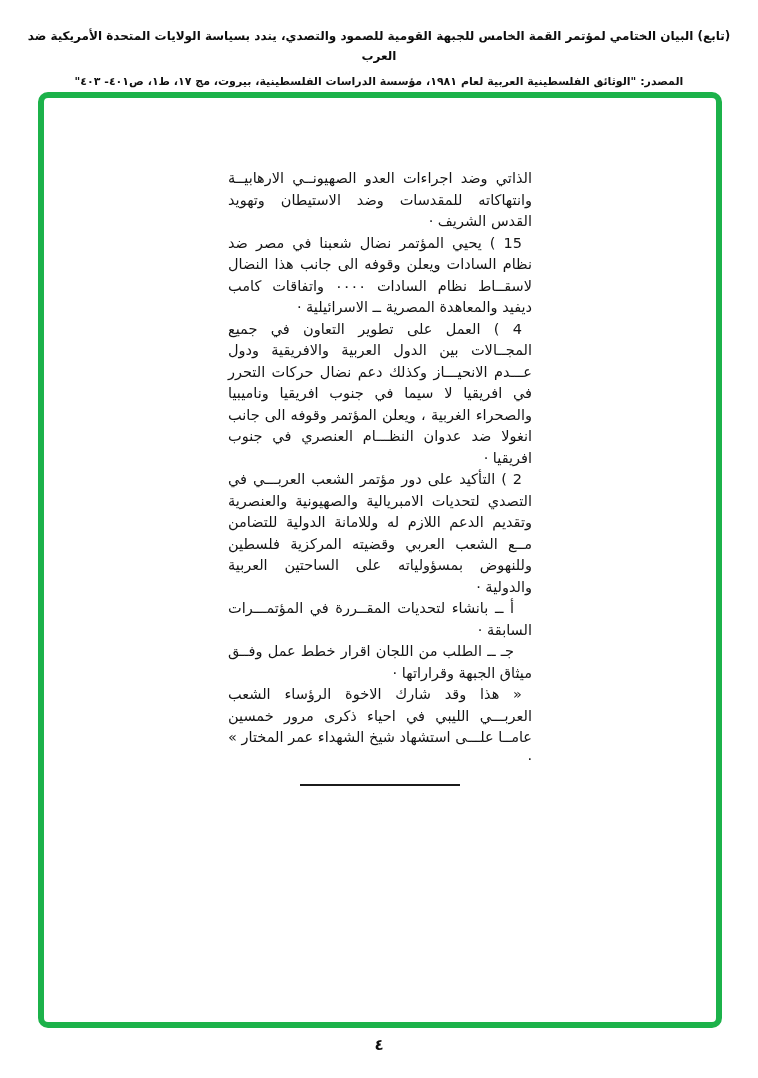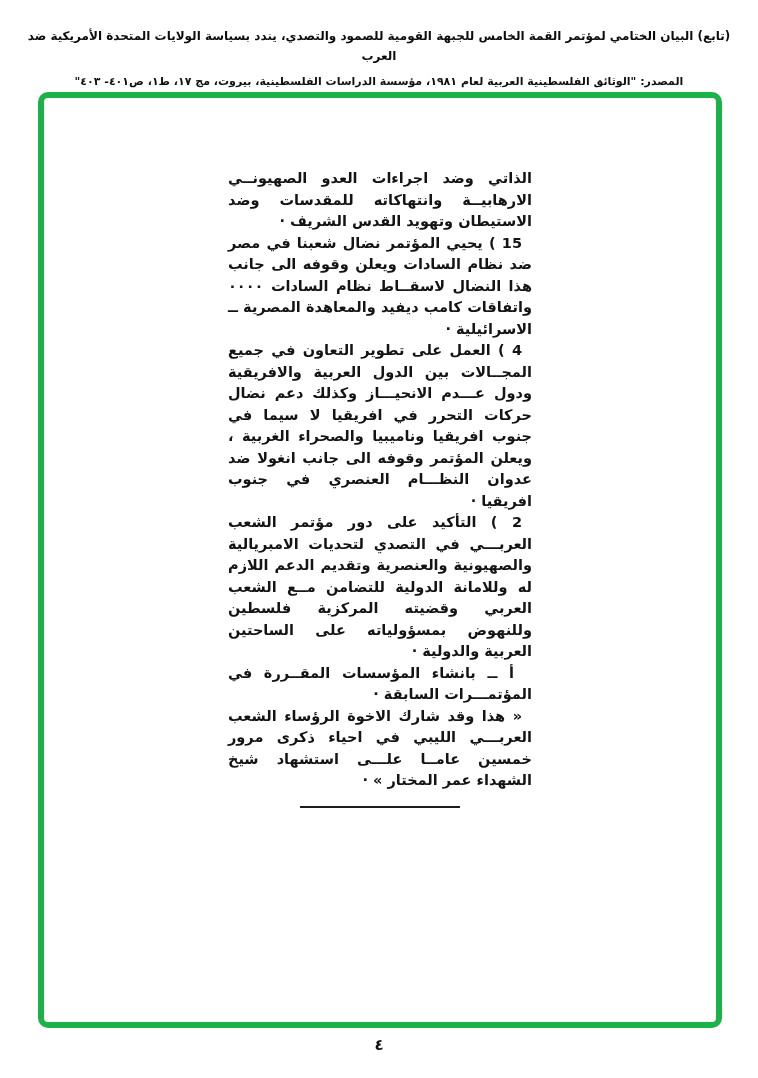--- a/index.html
+++ b/index.html
@@ -50,21 +50,21 @@
     background: #ffffff;
     box-sizing: content-box;
   }
   .text-col {
     width: 304px;
     margin: 70px auto 0 auto;
     direction: rtl;
     text-align: justify;
     text-justify: inter-word;
     font-size: 14.5px;
-    font-weight: 700;
+    font-weight: 400;
     line-height: 21.5px;
     color: #141414;
   }
   .text-col p {
     margin: 0;
     padding: 0;
   }
   .text-col p.cont   { text-indent: 0; }
   .text-col p.num    { text-indent: 10px; }
   .text-col p.letter { text-indent: 18px; }
@@ -95,21 +95,22 @@
     <div class="doc-title">(تابع) البيان الختامي لمؤتمر القمة الخامس للجبهة القومية للصمود والتصدي، يندد بسياسة الولايات المتحدة الأمريكية ضد العرب</div>
     <div class="doc-source">المصدر: "الوثائق الفلسطينية العربية لعام ١٩٨١، مؤسسة الدراسات الفلسطينية، بيروت، مج ١٧، ط١، ص٤٠١- ٤٠٣"</div>
   </div>
 
   <div class="frame" style="border-color: rgb(28, 178, 74);">
     <div class="text-col">
       <p class="cont">الذاتي وضد اجراءات العدو الصهيونــي الارهابيــة وانتهاكاته للمقدسات وضد الاستيطان وتهويد القدس الشريف ·</p>
       <p class="num">15 ) يحيي المؤتمر نضال شعبنا في مصر ضد نظام السادات ويعلن وقوفه الى جانب هذا النضال لاسقــاط نظام السادات ٠٠٠٠ واتفاقات كامب ديفيد والمعاهدة المصرية ــ الاسرائيلية ·</p>
       <p class="num">4 ) العمل على تطوير التعاون في جميع المجــالات بين الدول العربية والافريقية ودول عـــدم الانحيـــاز وكذلك دعم نضال حركات التحرر في افريقيا لا سيما في جنوب افريقيا وناميبيا والصحراء الغربية ، ويعلن المؤتمر وقوفه الى جانب انغولا ضد عدوان النظـــام العنصري في جنوب افريقيا ·</p>
       <p class="num">2 ) التأكيد على دور مؤتمر الشعب العربـــي في التصدي لتحديات الامبريالية والصهيونية والعنصرية وتقديم الدعم اللازم له وللامانة الدولية للتضامن مــع الشعب العربي وقضيته المركزية فلسطين وللنهوض بمسؤولياته على الساحتين العربية والدولية ·</p>
-      <p class="letter">أ ــ بانشاء المؤسسات المقــررة في المؤتمـــرات السابقة ·</p>
+      <p class="letter">أ ــ بانشاء لتحديات المقــررة في المؤتمـــرات السابقة ·</p>
+      <p class="letter">جـ ــ الطلب من اللجان اقرار خطط عمل وفــق ميثاق الجبهة وقراراتها ·</p>
       <p class="quote">« هذا وقد شارك الاخوة الرؤساء الشعب العربـــي الليبي في احياء ذكرى مرور خمسين عامــا علـــى استشهاد شيخ الشهداء عمر المختار » ·</p>
     </div>
     <div class="divider"></div>
   </div>
 
   <div class="page-number">٤</div>
 
 </div>
 
 </body></html>

